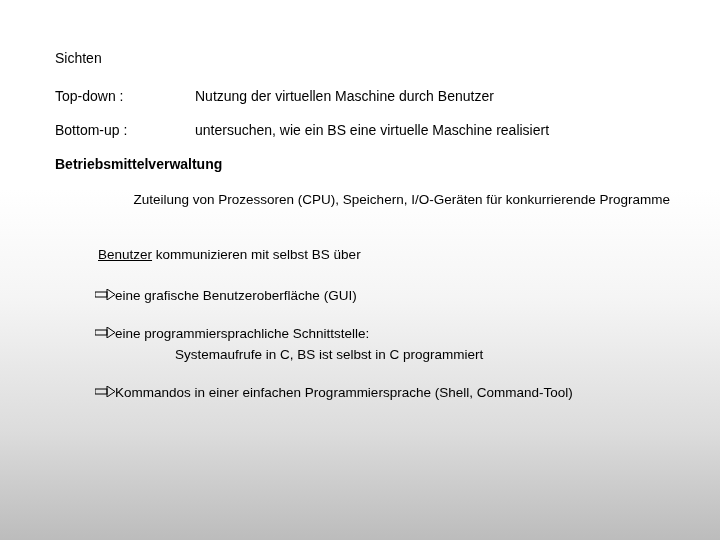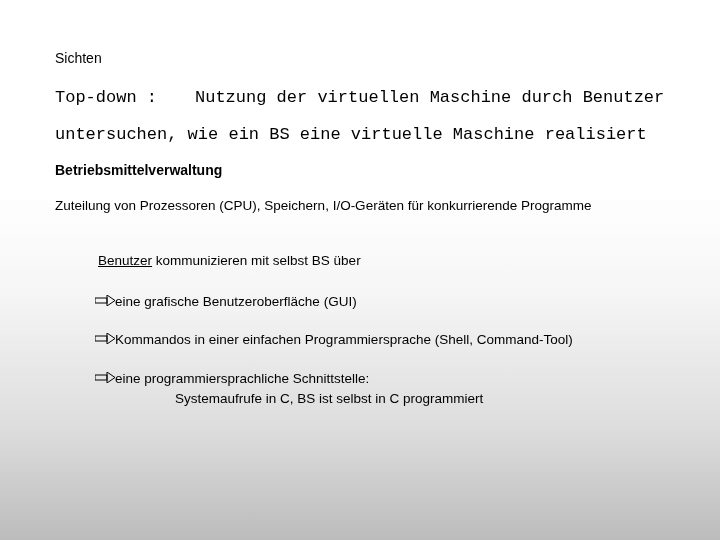--- a/index.html
+++ b/index.html
@@ -18,40 +18,40 @@
     padding: 50px 50px 0 55px;
     box-sizing: border-box;
   }
   .heading {
     font-weight: normal;
     font-size: 14px;
     margin-bottom: 22px;
   }
   .row {
     display: flex;
-    font-size: 17px;
+    font-size: 14px;
     margin-bottom: 18px;
-    font-family: Liberation Mono, monospace;
   }
   .row-label {
     width: 140px;
     flex-shrink: 0;
   }
   .row-value {
     flex: 1;
   }
   .section2-heading {
     font-weight: bold;
     font-size: 14px;
     margin-top: 16px;
     margin-bottom: 20px;
   }
   .section2-text {
     font-size: 13.5px;
     margin-bottom: 40px;
+    text-align: right;
   }
   .section3-heading {
     font-size: 13.5px;
     margin-left: 6px;
     margin-bottom: 24px;
   }
   .underline {
     text-decoration: underline;
     margin-left: 37px;
   }
@@ -83,20 +83,21 @@
 <div class="slide">
 
   <div class="heading">Sichten</div>
 
   <div class="row">
     <div class="row-label">Top-down :</div>
     <div class="row-value">Nutzung der virtuellen Maschine durch Benutzer</div>
   </div>
 
   <div class="row">
+    <div class="row-label">Bottom-up :</div>
     <div class="row-value">untersuchen, wie ein BS eine virtuelle Maschine realisiert</div>
   </div>
 
   <div class="section2-heading">Betriebsmittelverwaltung</div>
   <div class="section2-text">Zuteilung von Prozessoren (CPU), Speichern, I/O-Geräten für konkurrierende Programme</div>
 
   <div class="section3-heading">
     <span class="underline">Benutzer</span><span>  kommunizieren mit selbst BS über</span>
   </div>
 
@@ -112,31 +113,31 @@
       <div class="bullet-text">eine grafische Benutzeroberfläche (GUI)</div>
     </div>
 
     <div class="bullet-item">
       <span class="bullet-icon">
         <svg width="20" height="11" viewBox="0 0 20 11">
           <rect x="0" y="3" width="12" height="5" fill="none" stroke="#000" stroke-width="1"></rect>
           <polygon points="12,0 20,5.5 12,11" fill="none" stroke="#000" stroke-width="1"></polygon>
         </svg>
       </span>
-      <div class="bullet-text">Kommandos in einer einfachen Programmiersprache (Shell, Command-Tool)</div>
+      <div class="bullet-text">
+        <span>eine programmiersprachliche Schnittstelle:</span><br>
+        <span class="indent">Systemaufrufe in C,    BS ist selbst in C programmiert</span>
+      </div>
     </div>
 
     <div class="bullet-item">
       <span class="bullet-icon">
         <svg width="20" height="11" viewBox="0 0 20 11">
           <rect x="0" y="3" width="12" height="5" fill="none" stroke="#000" stroke-width="1"></rect>
           <polygon points="12,0 20,5.5 12,11" fill="none" stroke="#000" stroke-width="1"></polygon>
         </svg>
       </span>
-      <div class="bullet-text">
-        <span>eine programmiersprachliche Schnittstelle:</span><br>
-        <span class="indent">Systemaufrufe in C,    BS ist selbst in C programmiert</span>
-      </div>
+      <div class="bullet-text">Kommandos in einer einfachen Programmiersprache (Shell, Command-Tool)</div>
     </div>
 
   </div>
 
 </div>
 
 </body></html>

